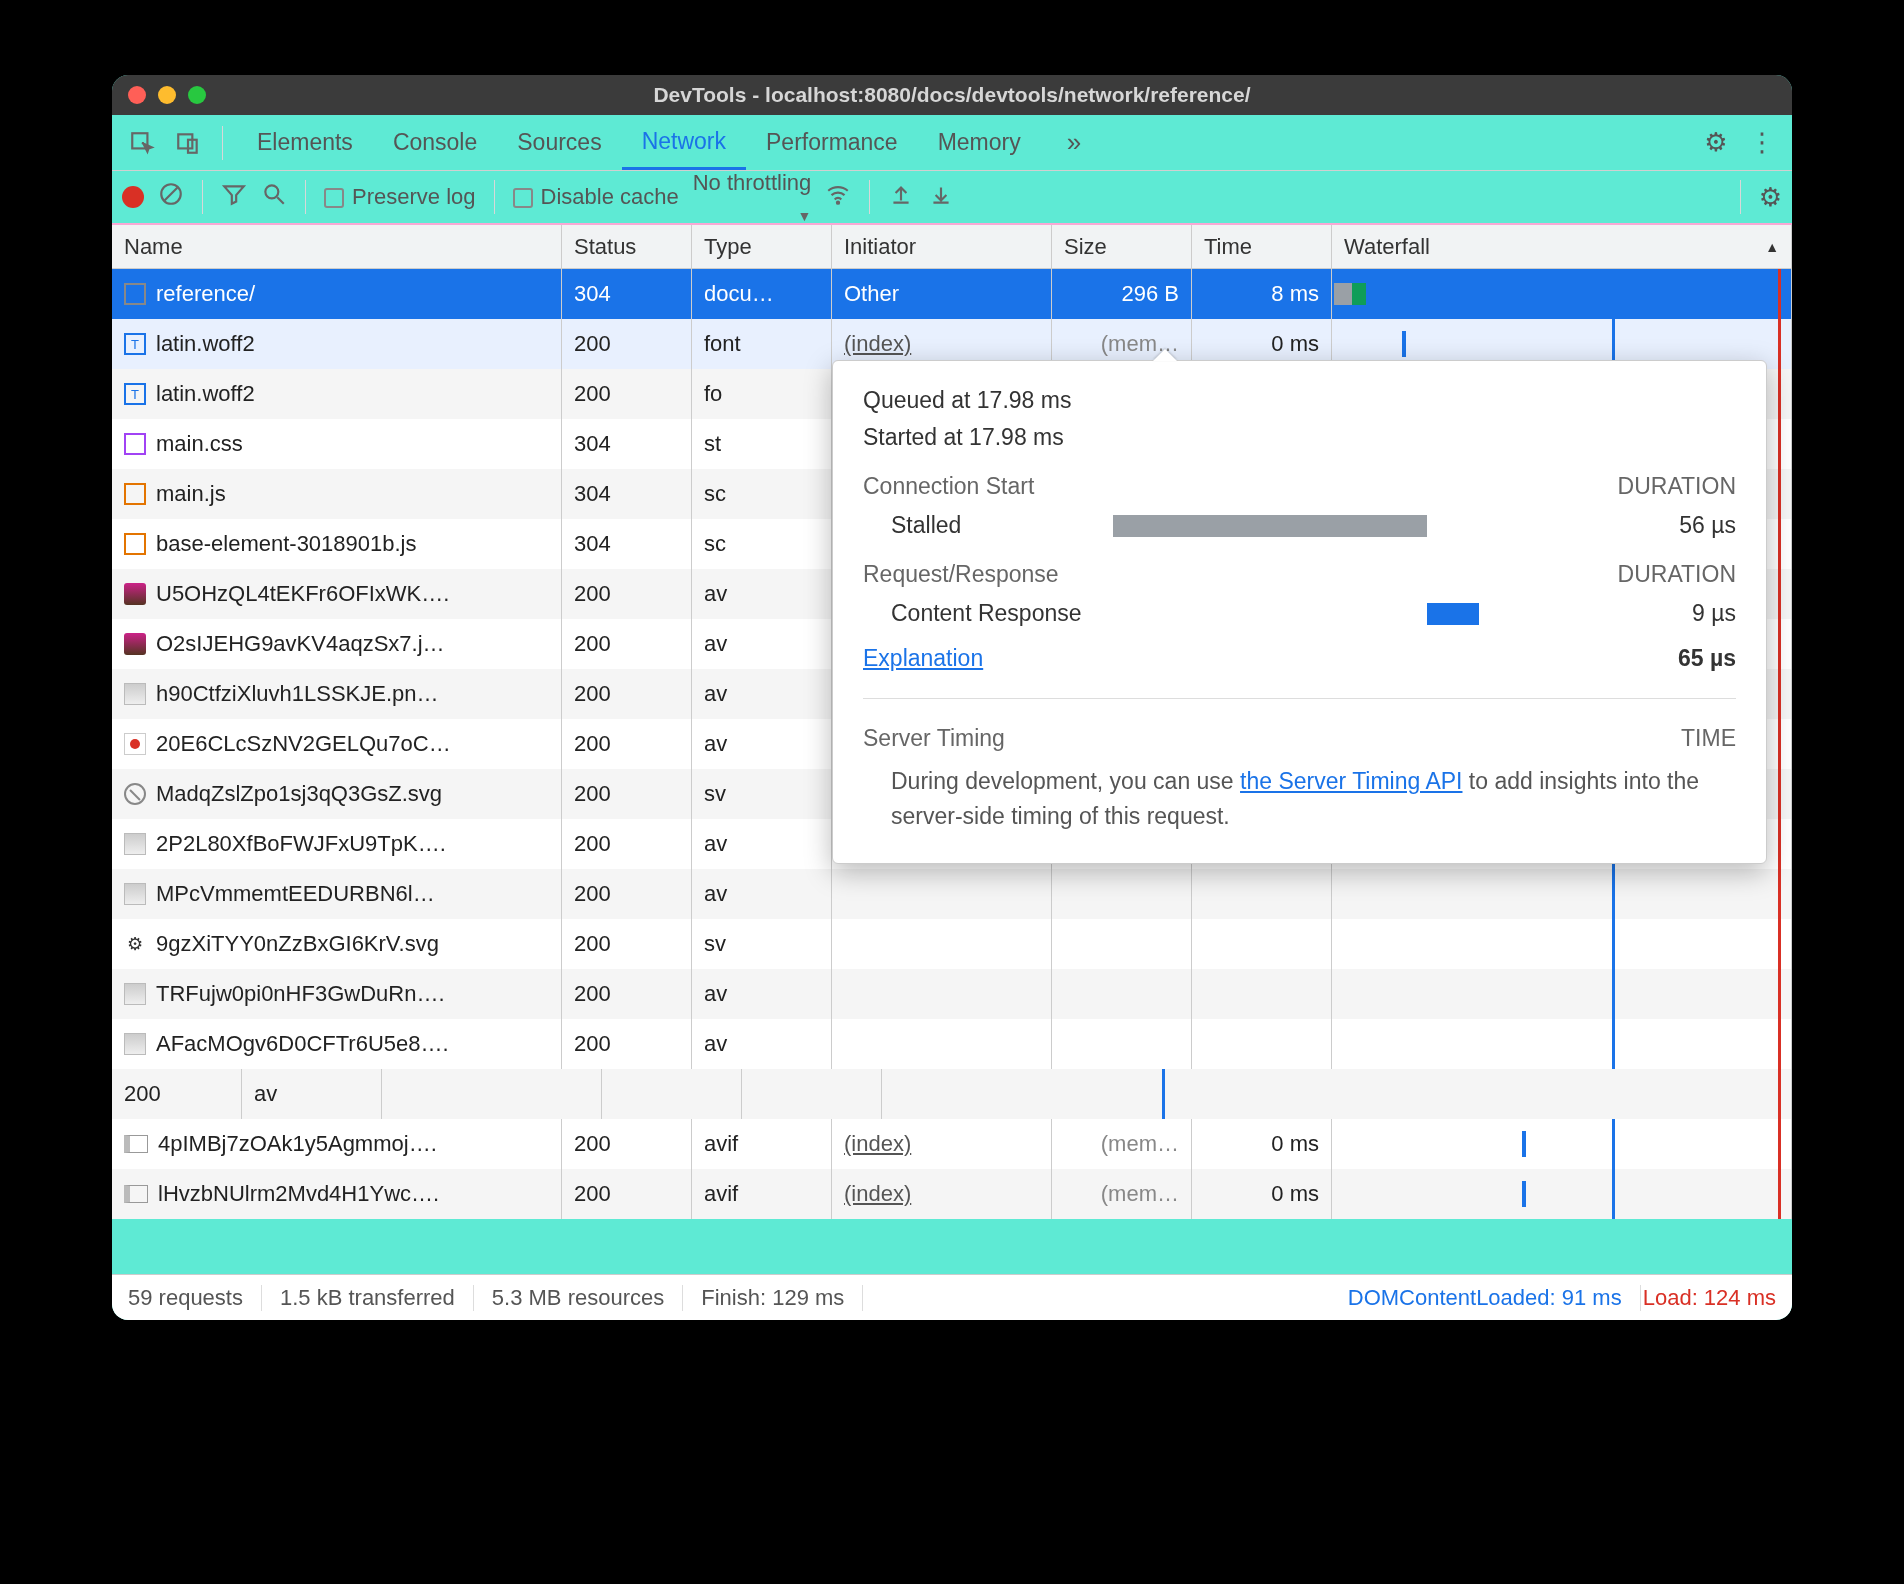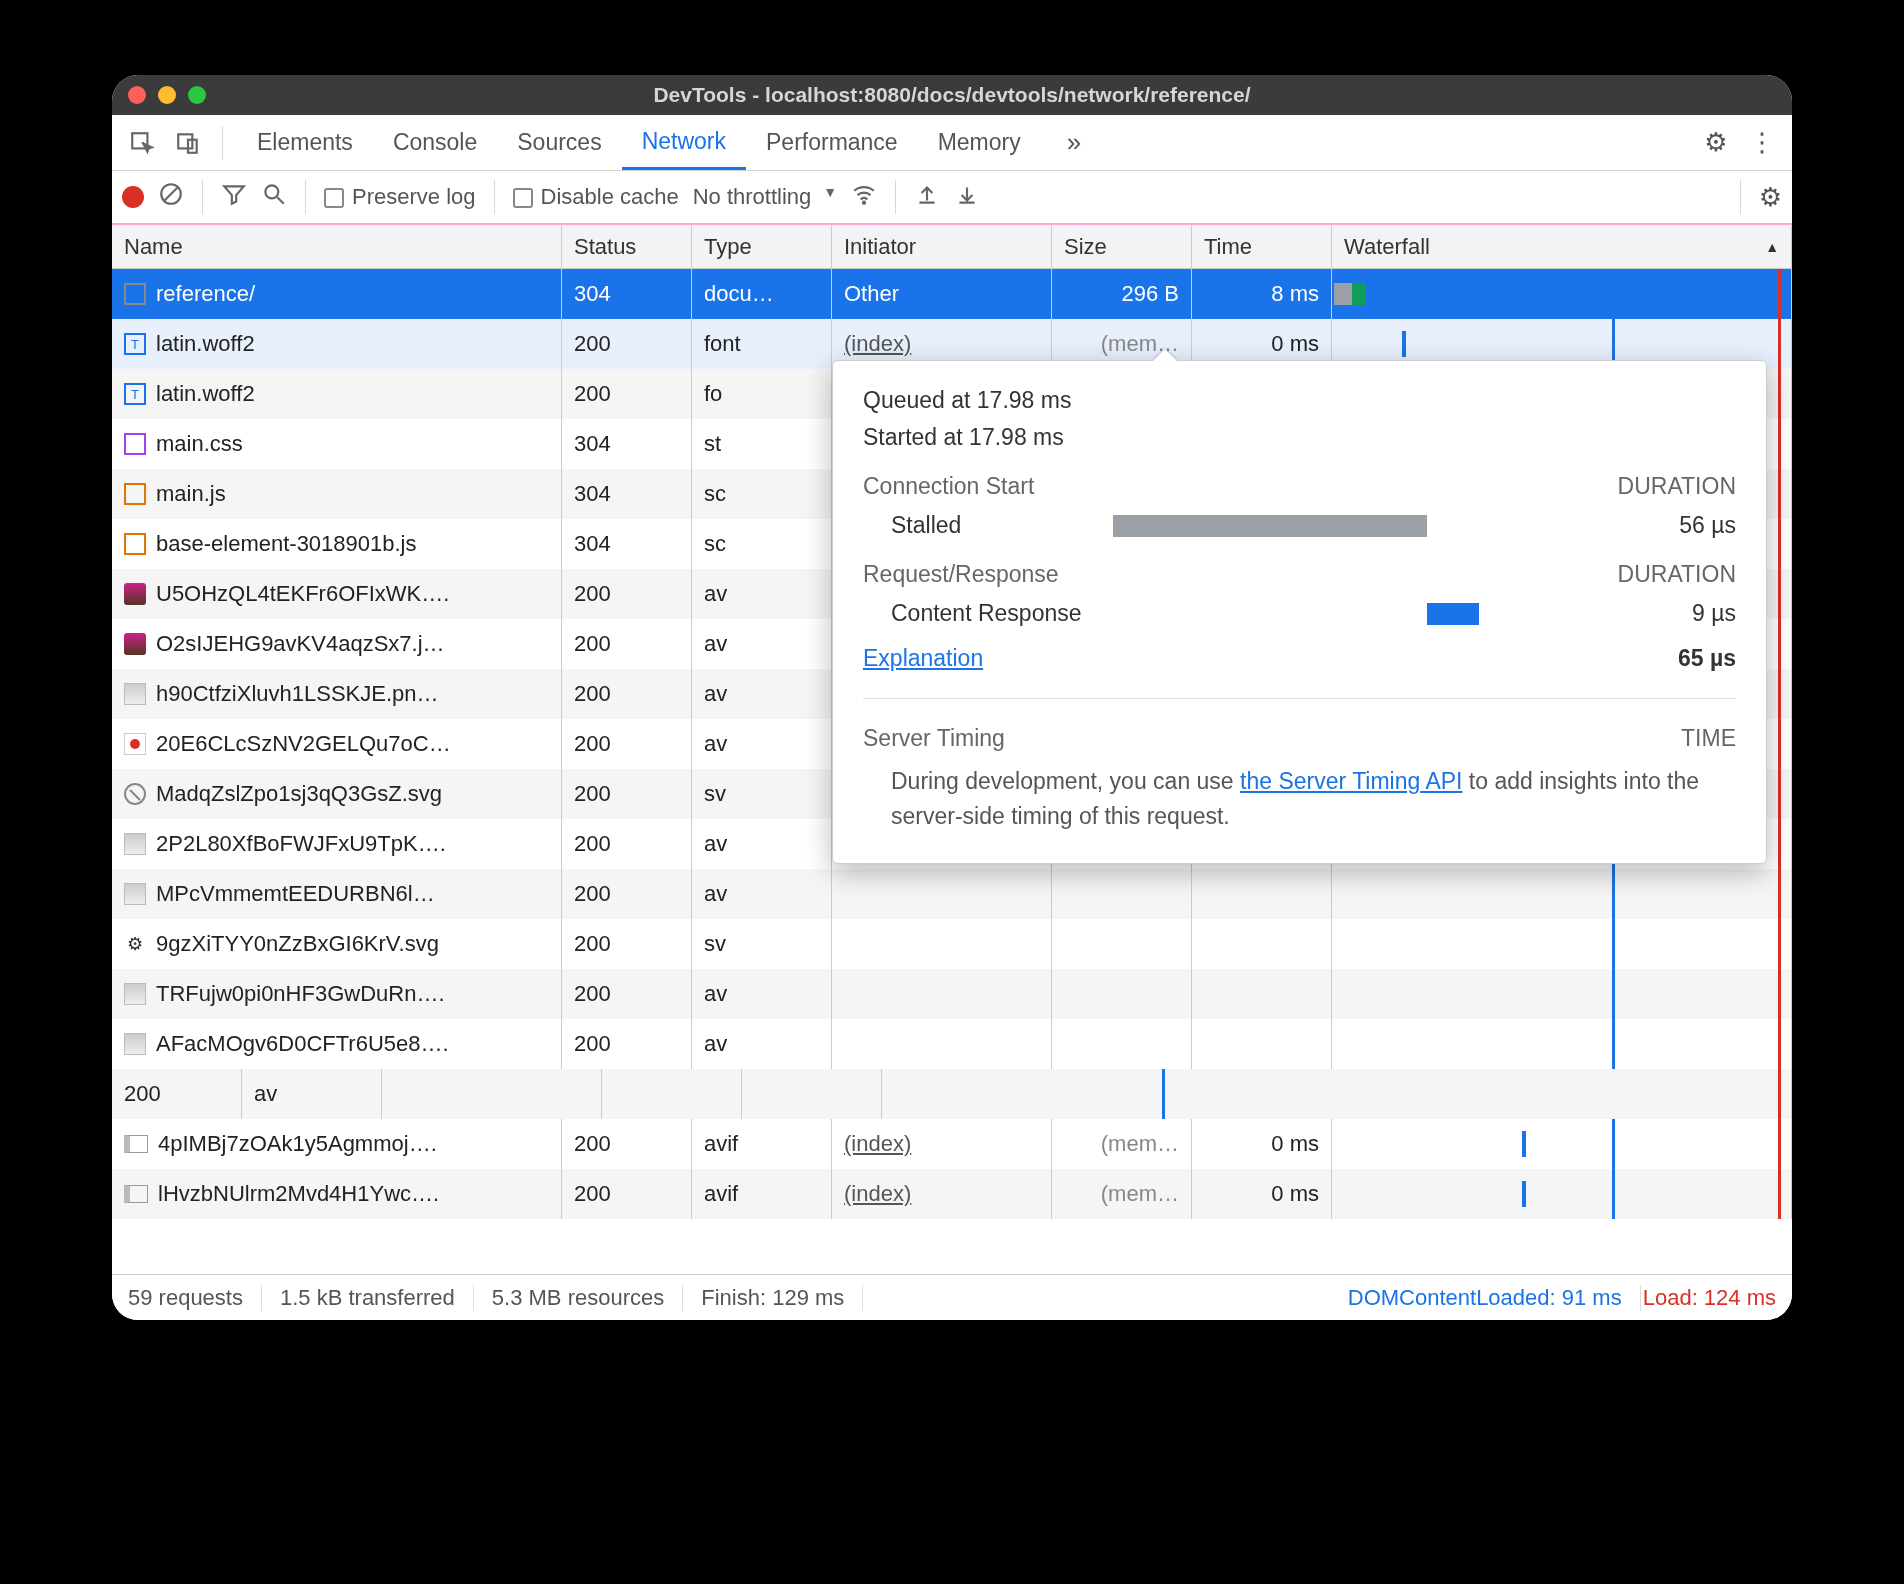--- a/index.html
+++ b/index.html
@@ -1,22 +1,22 @@
 <!DOCTYPE html>
 <html><head>
 <meta charset="utf-8">
 <style>
   * { box-sizing: border-box; margin: 0; padding: 0; }
   html, body { width: 1904px; height: 1584px; background: #000; font-family: -apple-system, "Helvetica Neue", Arial, sans-serif; }
   .window {
     position: absolute;
     left: 112px; top: 75px;
     width: 1680px; height: 1245px;
-    background: #ffffff;
-    border-radius: 26px;
+    background: #5eead4;
+    border-radius: 16px;
     overflow: hidden;
     box-shadow: 0 30px 80px rgba(0,0,0,.5);
   }
   .titlebar {
     height: 40px;
     background: #3b3b3b;
     display: flex; align-items: center;
     position: relative;
   }
   .traffic { display: flex; gap: 12px; padding-left: 16px; }
@@ -43,21 +43,21 @@
   .toolbar {
     height: 54px;
     border-bottom: 2px solid #f9a8d4;
     display: flex; align-items: center;
     padding: 0 10px; gap: 14px;
     color: #555; font-size: 22px;
   }
   .toolbar .rec { width: 22px; height: 22px; background: #d93025; border-radius: 50%; }
   .toolbar .divider { width: 1px; height: 34px; background: #d8d8d8; margin: 0 4px; }
   .chk { width:20px; height:20px; border:2px solid #888; border-radius:3px; display:inline-block; vertical-align:middle; margin-right:8px; }
-  .selwrap { display:flex; align-items:flex-start; gap:12px; }
+  .selwrap { display:flex; align-items:flex-end; gap:12px;flex-direction:column; }
   .careticon { font-size:14px; color:#666; }
 
   .grid-header {
     height: 44px;
     background: #f1f3f4;
     display:flex;
     border-bottom: 1px solid #ccc;
     font-size: 22px; color: #333;
   }
   .grid-header > div, .row > div { border-right: 1px solid #ccc; padding: 0 12px; display:flex; align-items:center; overflow:hidden; white-space:nowrap; text-overflow:ellipsis; }

